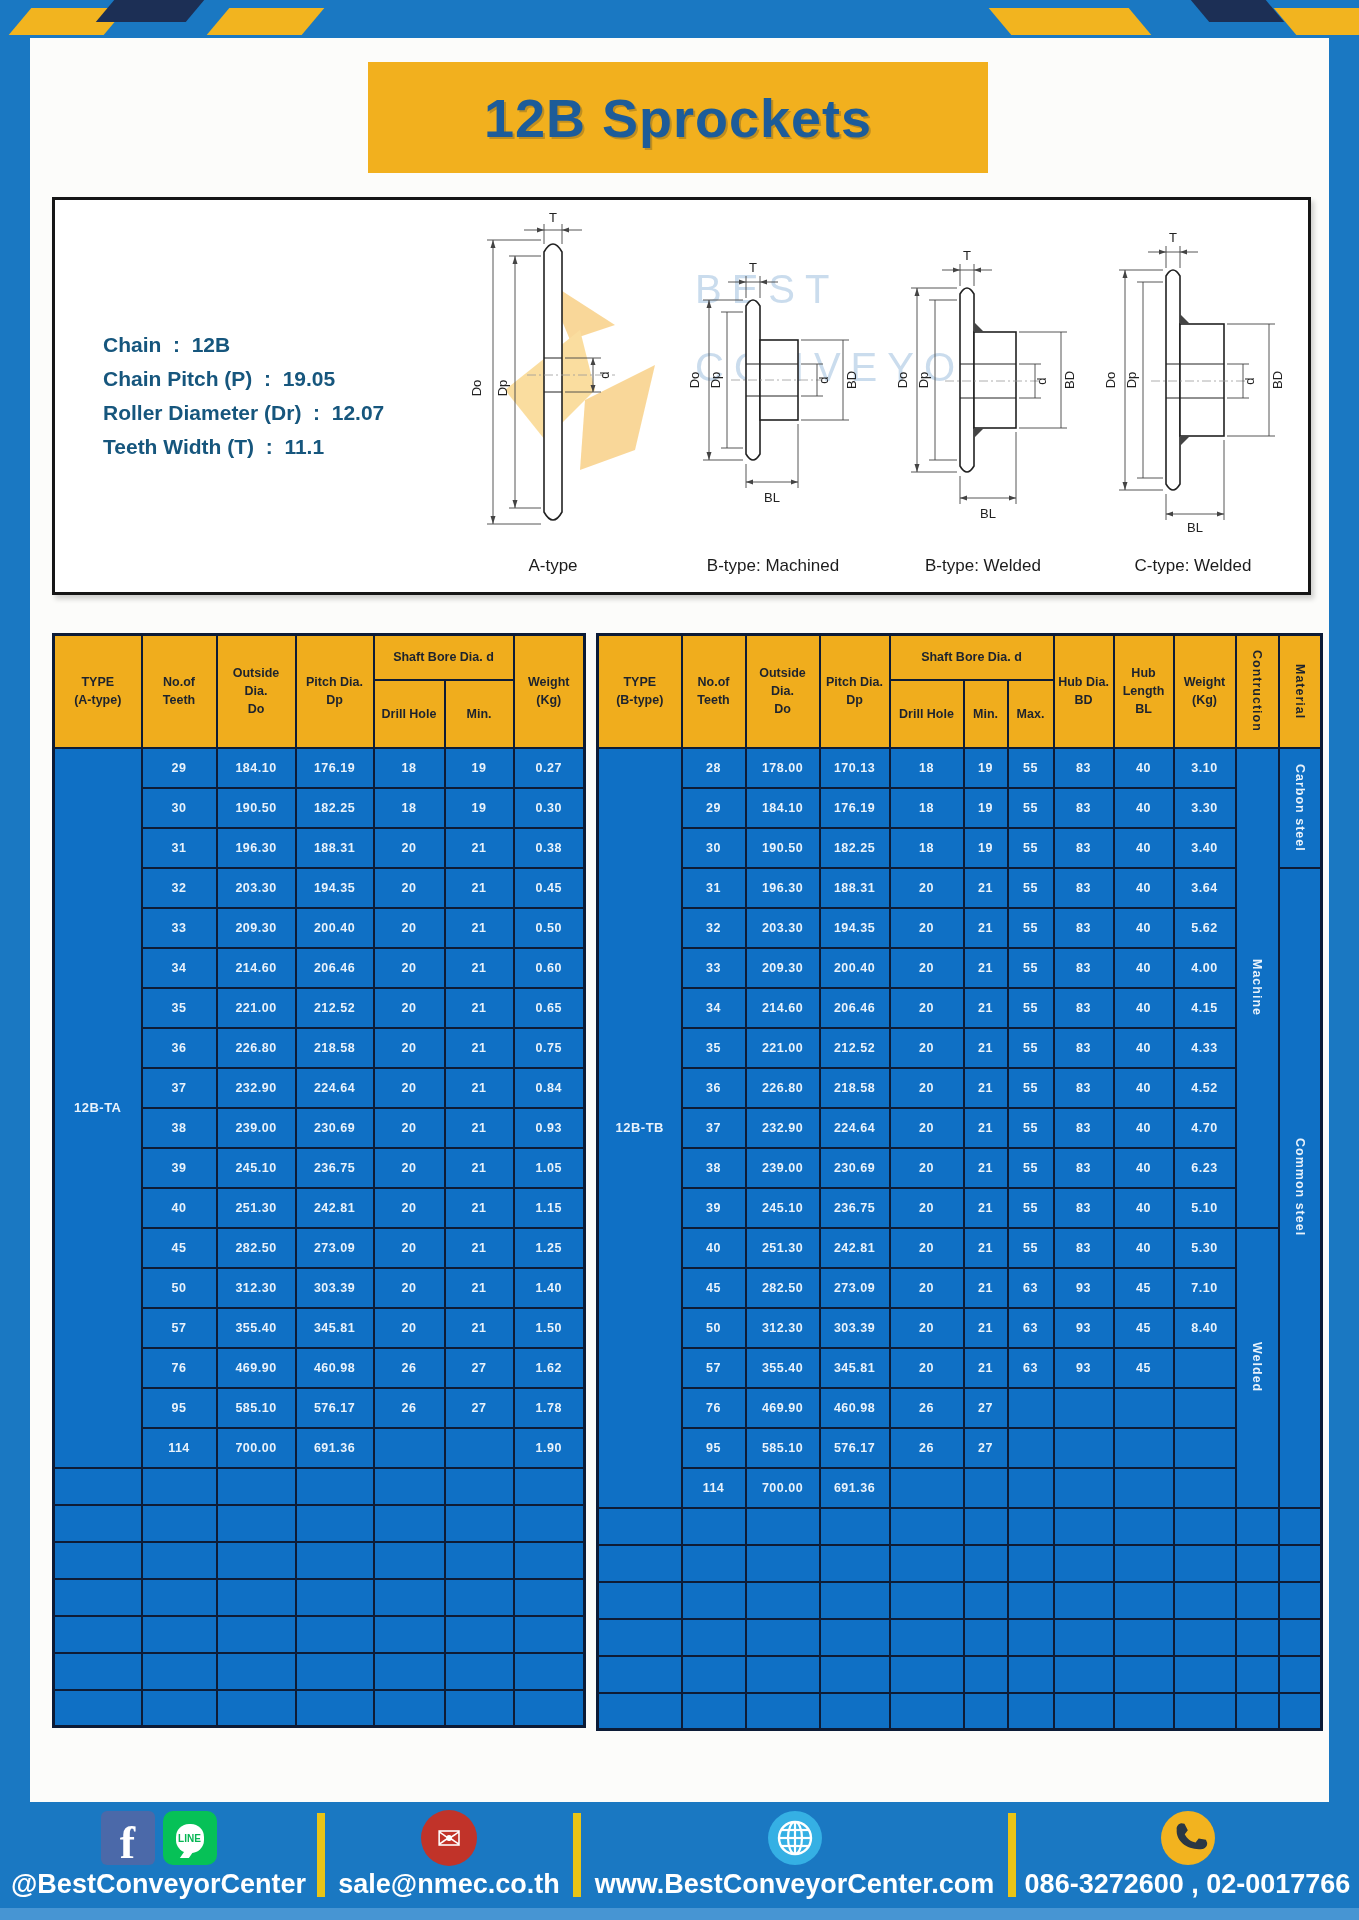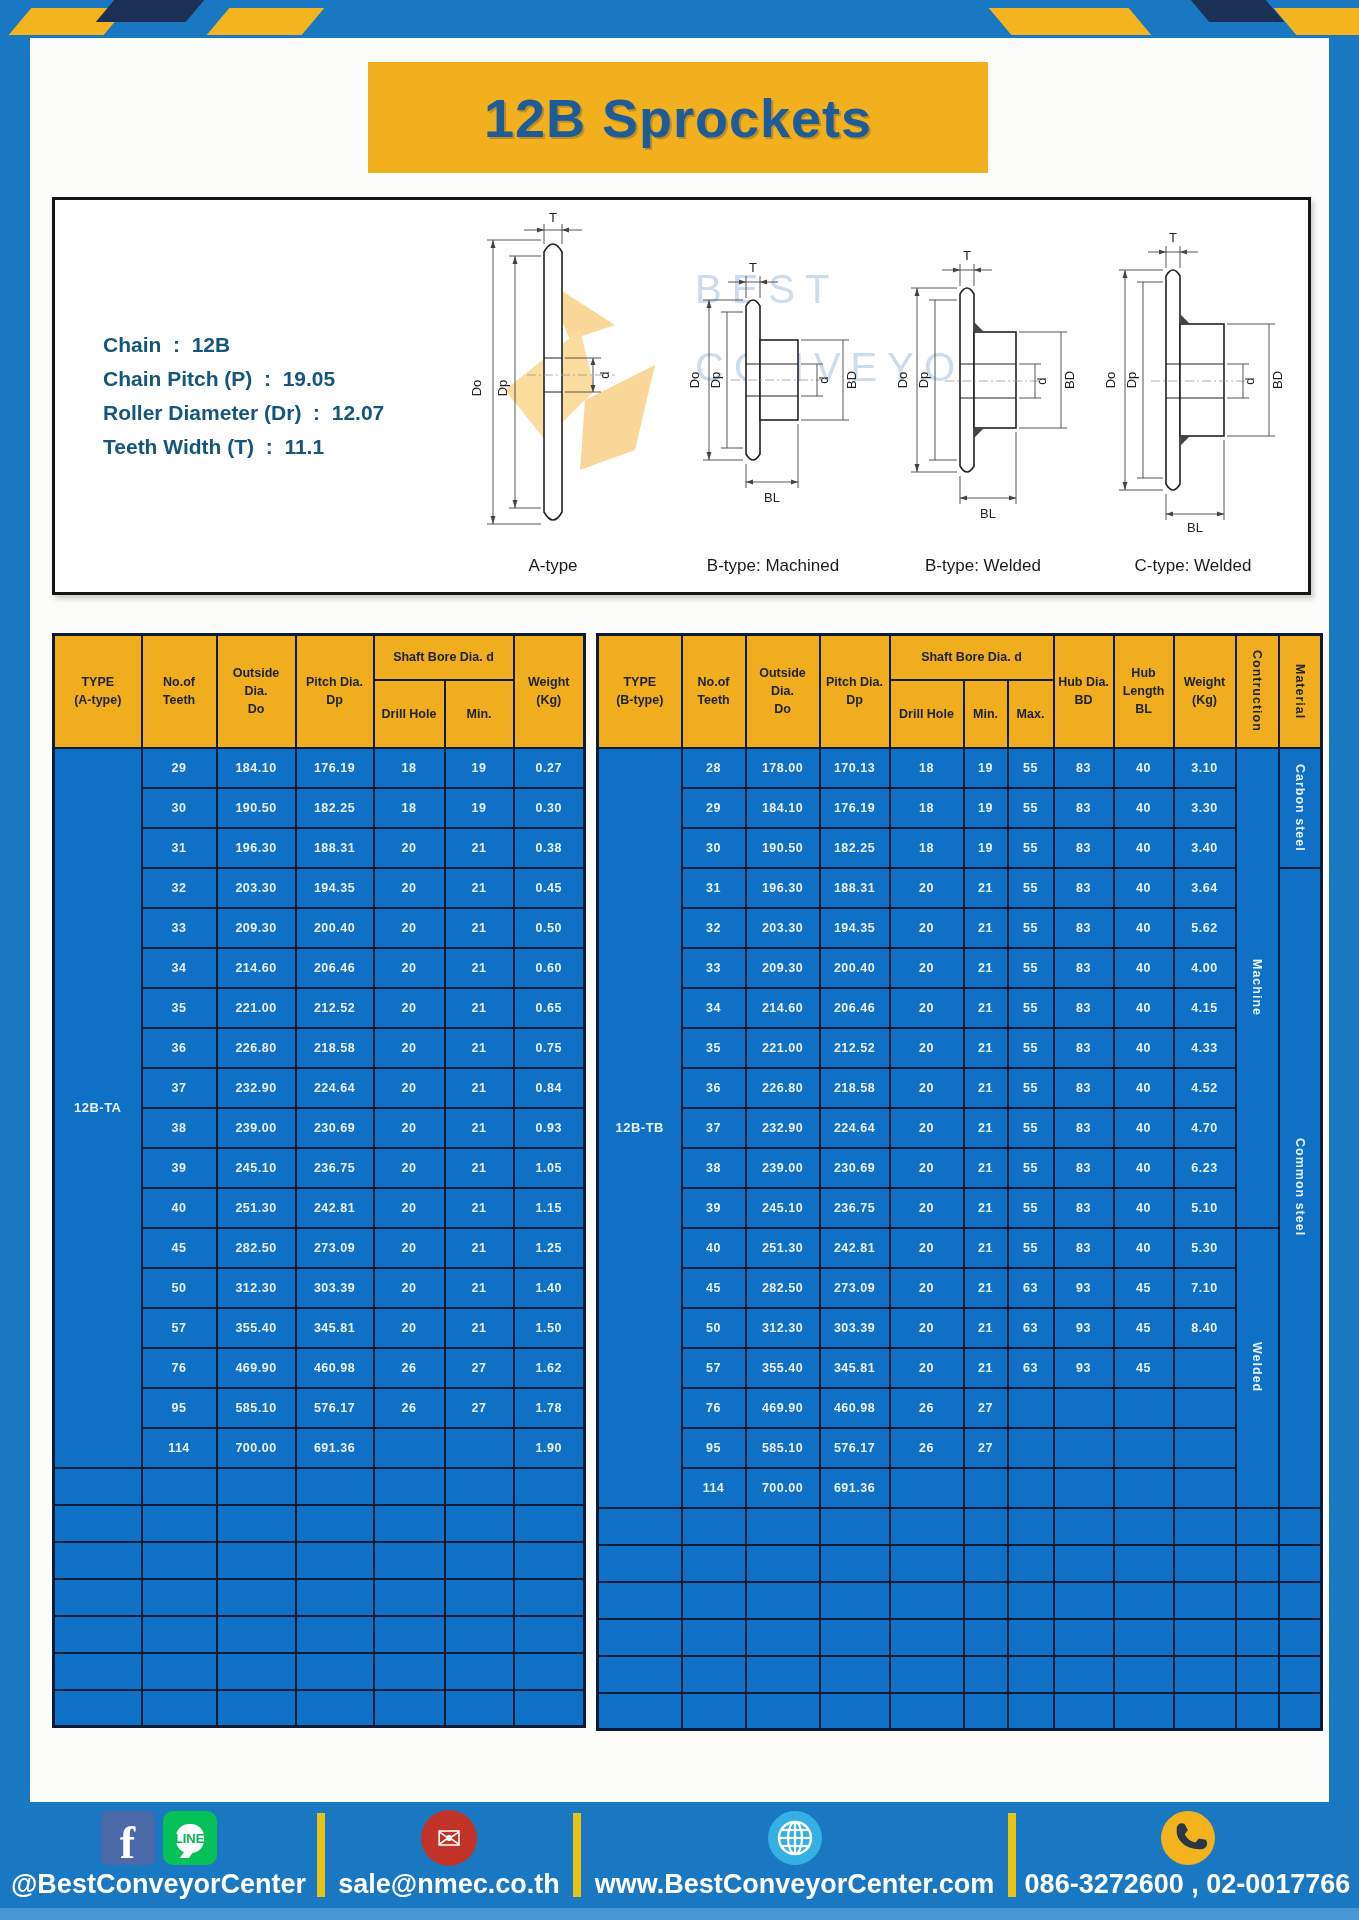--- a/index.html
+++ b/index.html
@@ -57,21 +57,21 @@
   .f-icons{height:58px;display:flex;align-items:center;gap:8px;}
   .f-text{color:#ffffff;font-weight:bold;font-size:27px;margin-top:2px;white-space:nowrap;}
   .f-bar{width:8px;height:84px;background:#e9c416;align-self:center;}
   .fb-icon{width:54px;height:54px;background:#4b69a9;border-radius:6px;color:#fff;
            display:flex;align-items:flex-end;justify-content:center;
            font-family:"Liberation Serif",serif;font-weight:bold;font-size:46px;line-height:44px;}
   .line-icon{position:relative;width:54px;height:54px;background:#06c157;border-radius:10px;
              display:flex;align-items:center;justify-content:center;}
   .line-bubble{position:relative;width:28px;height:29px;background:#fff;border-radius:13px;
                display:flex;align-items:center;justify-content:center;
-               font-size:13px;font-weight:bold;color:#06b653;}
+               font-size:10px;font-weight:bold;color:#06b653;}
   .line-bubble::after{content:"";position:absolute;left:7px;bottom:-5px;width:9px;height:9px;
                       background:#fff;transform:skewX(-35deg);}
   .mail-icon{width:56px;height:56px;background:#c13329;border-radius:50%;
              display:flex;align-items:center;justify-content:center;color:#fff;font-size:30px;}
   .bottom-strip{position:absolute;left:0;top:1908px;width:1359px;height:12px;background:#4795d3;}
 </style>
 </head>
 <body>
 
 <div class="page">

